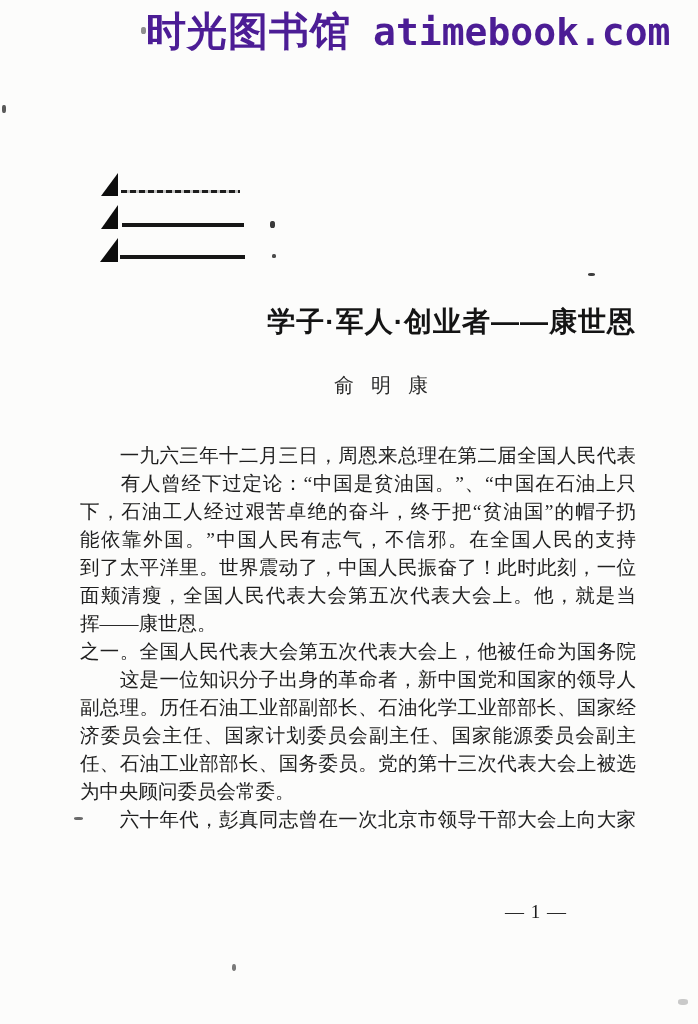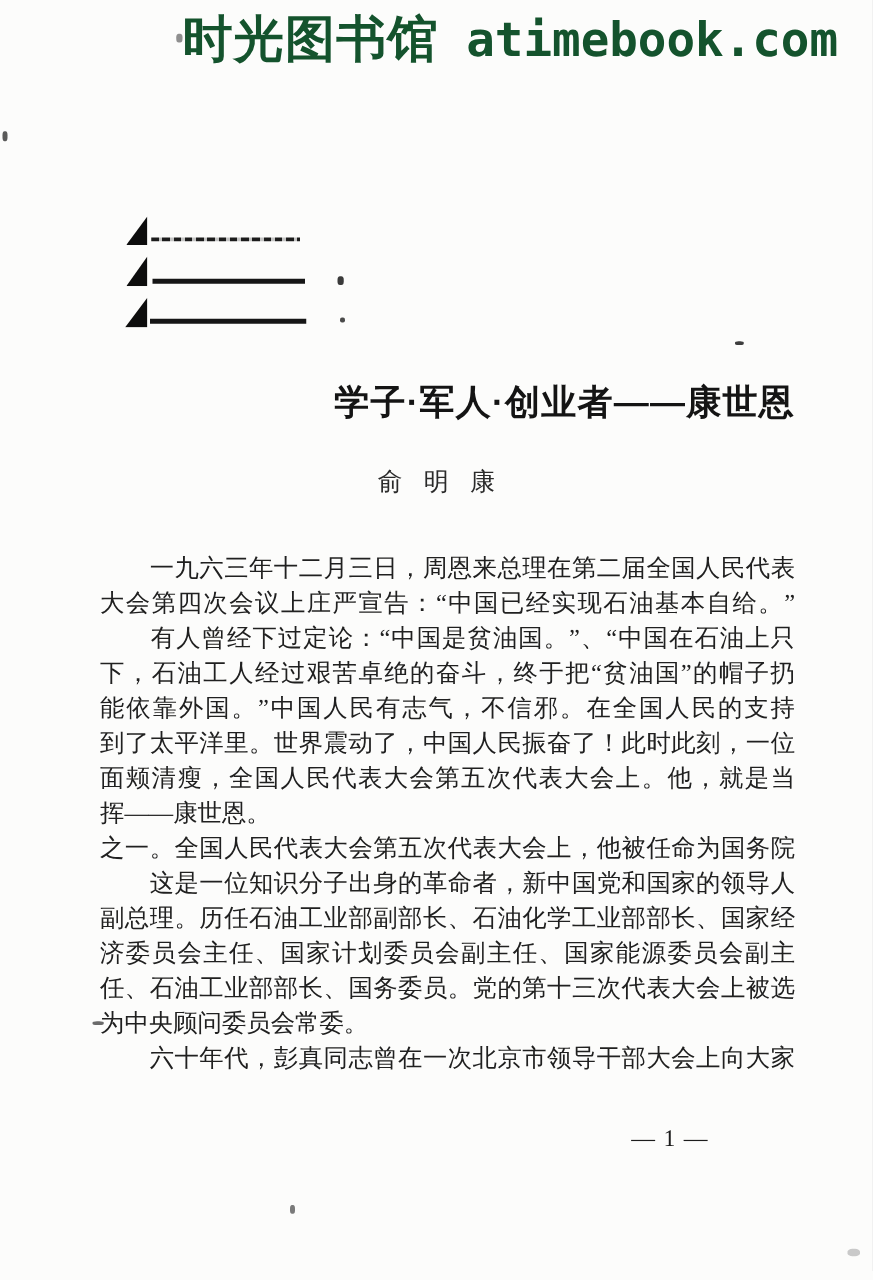--- a/index.html
+++ b/index.html
@@ -13,21 +13,21 @@
     font-family: "Liberation Serif", "DejaVu Serif", serif;
     color: #202020;
   }
 
   
   .watermark {
     position: absolute;
     left: 146px;
     top: 4px;
     white-space: nowrap;
-    color: #14532d;
+    color: #4c1d95;
     -webkit-user-select: none;
   }
   .wm-cjk {
     font-family: "Liberation Sans", "DejaVu Sans", sans-serif;
     font-weight: 700;
     font-size: 40px;
     letter-spacing: 1px;
   }
   .wm-latin {
     font-family: "DejaVu Sans Mono", "Liberation Mono", monospace;
@@ -58,21 +58,21 @@
     width: 556px;
     text-align: right;
     font-family: "Liberation Sans", "DejaVu Sans", sans-serif;
     font-weight: 700;
     font-size: 28px;
     letter-spacing: 1px;
     color: #141414;
   }
   .author {
     position: absolute;
-    left: 74px;
+    left: 106px;
     top: 372px;
     width: 556px;
     text-align: center;
     font-size: 20px;
     letter-spacing: 6px;
     color: #2a2a2a;
   }
 
   
   .body-text {
@@ -123,21 +123,20 @@
   <div class="redact-row">
     <span class="tri" style="left:100px; top:238px; width:18px; height:24px;"></span>
     <span class="rline" style="left:120px; top:255px; width:125px; height:4px;"></span>
   </div>
 
   <div class="title">学子·军人·创业者——康世恩</div>
   <div class="author">俞 明 康</div>
 
   <div class="body-text">
     <div class="bline j">　　一九六三年十二月三日，周恩来总理在第二届全国人民代表</div>
-    <div class="bline j">大会第四次会议上庄严宣告：“中国已经实现石油基本自给。”</div>
     <div class="bline j">　　有人曾经下过定论：“中国是贫油国。”、“中国在石油上只</div>
     <div class="bline j">下，石油工人经过艰苦卓绝的奋斗，终于把“贫油国”的帽子扔</div>
     <div class="bline j">能依靠外国。”中国人民有志气，不信邪。在全国人民的支持</div>
     <div class="bline j">到了太平洋里。世界震动了，中国人民振奋了！此时此刻，一位</div>
     <div class="bline j">面颊清瘦，全国人民代表大会第五次代表大会上。他，就是当</div>
     <div class="bline">挥——康世恩。</div>
     <div class="bline j">之一。全国人民代表大会第五次代表大会上，他被任命为国务院</div>
     <div class="bline j">　　这是一位知识分子出身的革命者，新中国党和国家的领导人</div>
     <div class="bline j">副总理。历任石油工业部副部长、石油化学工业部部长、国家经</div>
     <div class="bline j">济委员会主任、国家计划委员会副主任、国家能源委员会副主</div>

